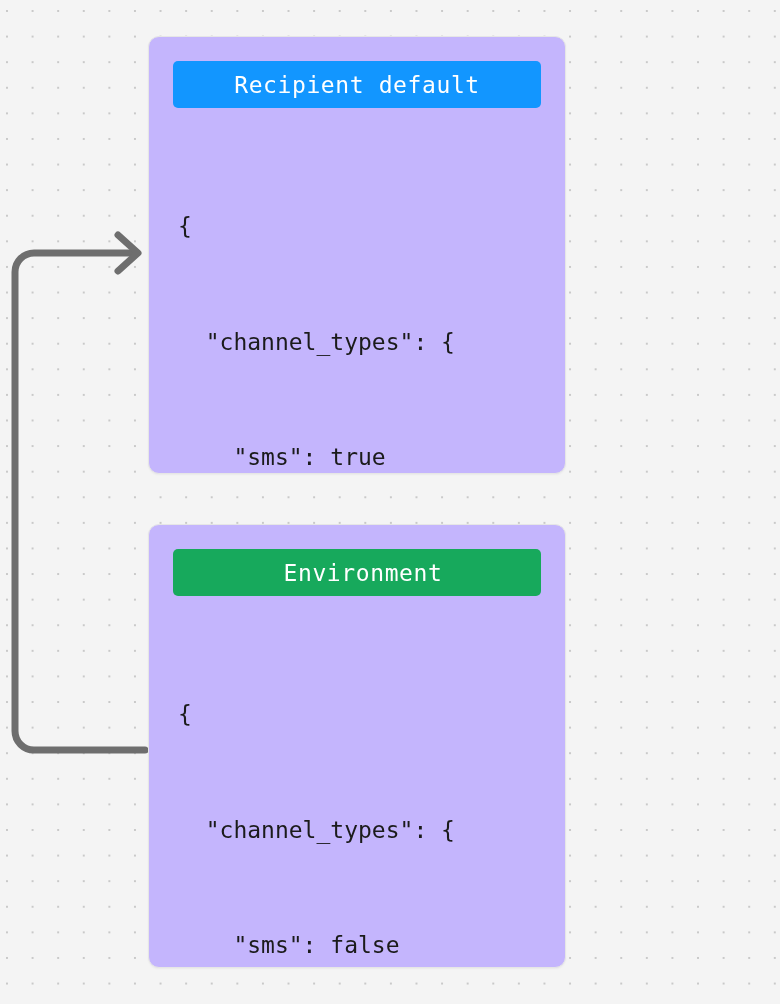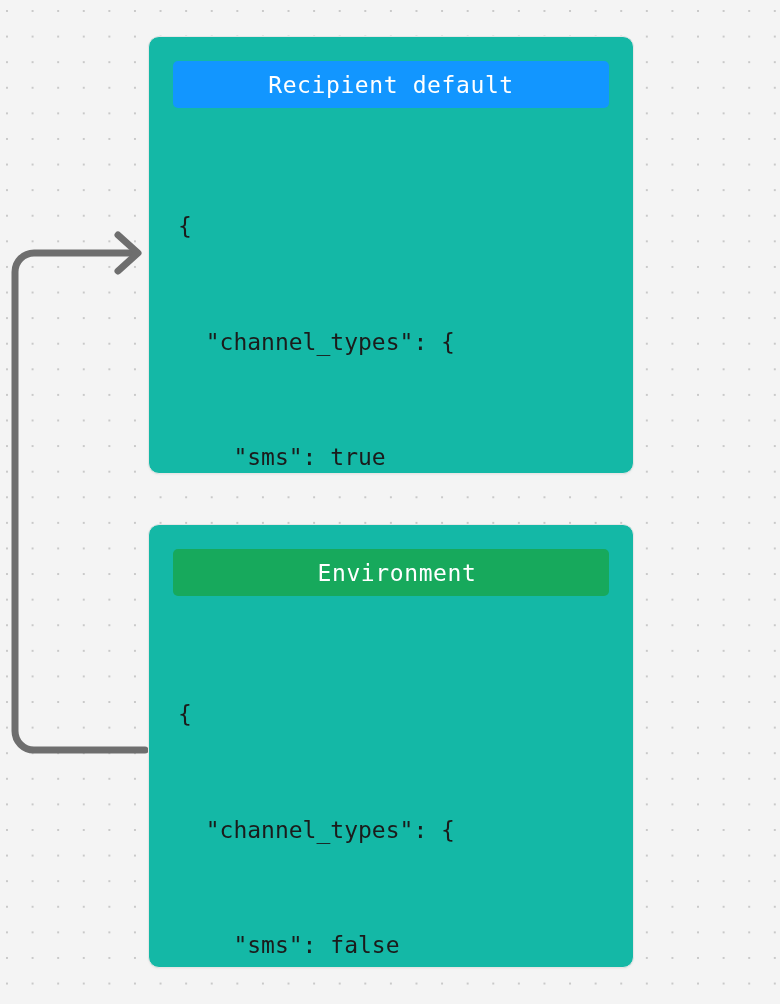--- a/index.html
+++ b/index.html
@@ -25,23 +25,23 @@
     top: 0;
     width: 780px;
     height: 1004px;
     pointer-events: none;
   }
 
   
   .card {
     position: absolute;
     left: 148px;
-    width: 486px;
+    width: 418px;
     box-sizing: border-box;
-    background: #14b8a6;
+    background: #c4b5fd;
     border-radius: 11px;
     border: 1px solid #e6e6e6;
     box-shadow: 0 1px 2px rgba(0,0,0,0.045);
     padding: 24px 0 0 0;
   }
   #card-recipient-default { top: 36px;  height: 438px; }
   #card-environment       { top: 524px; height: 444px; }
 
   .card-header {
     margin: 0 24px;

